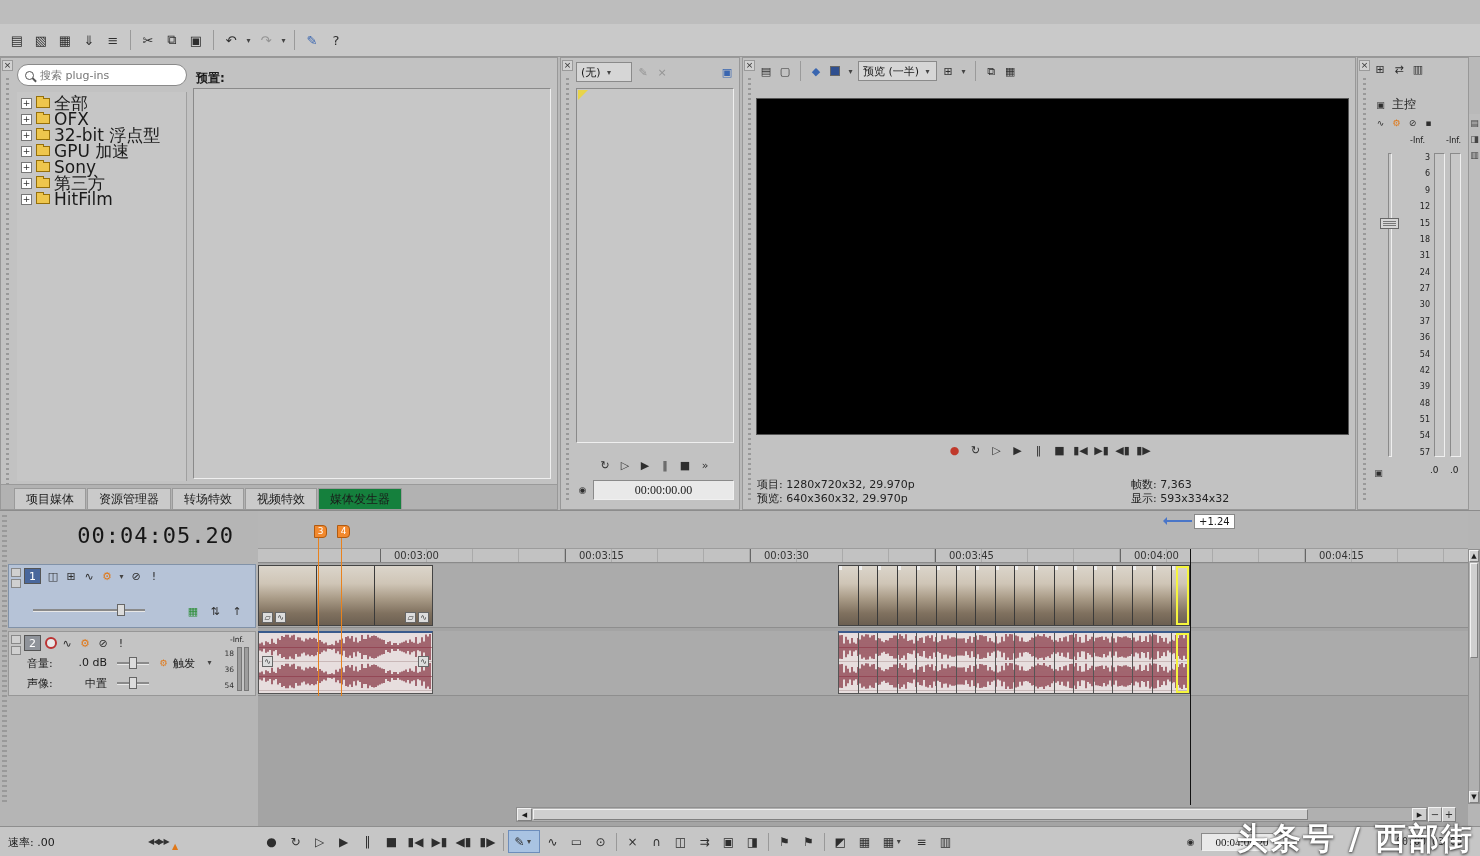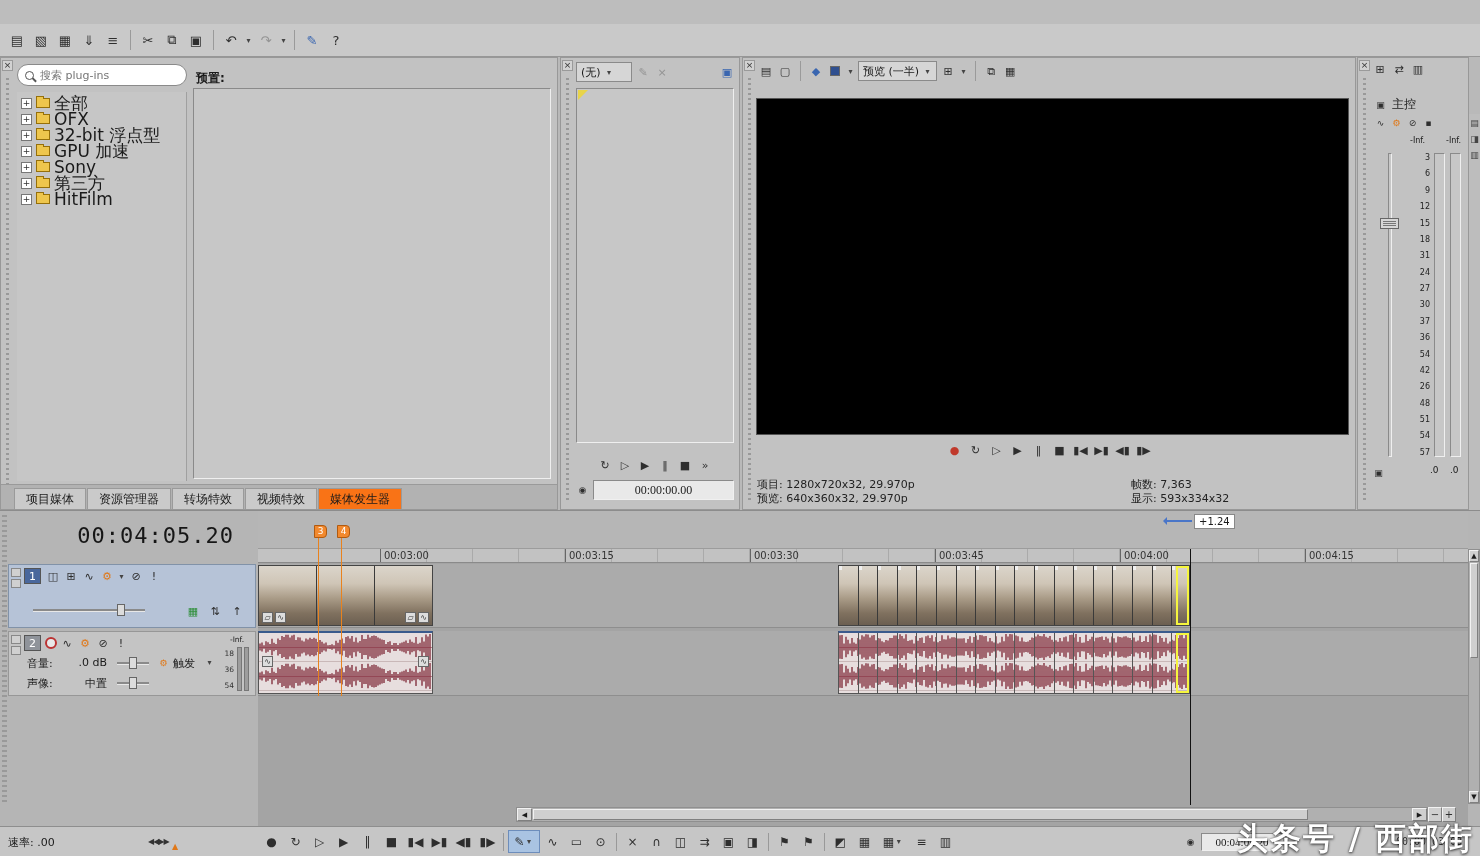--- a/index.html
+++ b/index.html
@@ -37,21 +37,21 @@
 .tree{position:absolute;left:16px;top:34px;width:170px;bottom:28px;background:#c6c6c6;border-right:1px solid #a0a0a0;padding-top:3px}
 .trow{display:flex;align-items:center;height:16px;gap:4px;padding-left:4px}
 .exp{width:11px;height:11px;flex:0 0 11px;background:#fff;border:1px solid #777;font-size:9px;line-height:9px;text-align:center;color:#333}
 .folder{width:14px;height:10px;flex:0 0 14px;background:#eec64d;border:1px solid #96700a;position:relative}
 .folder::before{content:"";position:absolute;left:-1px;top:-3px;width:6px;height:2px;background:#eec64d;border:1px solid #96700a;border-bottom:none}
 .trow .lbl{font-size:17px}
 .presets-label{position:absolute;left:195px;top:12px;font-size:12px;font-weight:bold}
 .presets-box{position:absolute;left:192px;top:30px;right:6px;bottom:30px}
 .tabsbar{position:absolute;left:0;right:0;bottom:0;height:25px;background:#b2b2b2;border-top:1px solid #9a9a9a;display:flex;align-items:flex-end;padding-left:13px;gap:1px}
 .tab{height:21px;padding:0 11px;background:#cacaca;border:1px solid #9a9a9a;border-bottom:none;font-size:12px;display:flex;align-items:center}
-.tab.active{background:#f97316}
+.tab.active{background:#15803d}
 
 .p-generator{left:560px;width:180px}
 .gen-head{position:absolute;left:15px;top:4px;right:4px;display:flex;align-items:center;gap:3px}
 .gen-dd{width:56px}
 .gen-content{position:absolute;left:15px;top:30px;right:5px;bottom:66px}
 .ytri{position:absolute;left:1px;top:1px;width:0;height:0;border-top:10px solid #e8d44a;border-right:10px solid transparent}
 .gen-transport{position:absolute;left:15px;right:5px;bottom:36px;display:flex;justify-content:center;gap:4px}
 .gen-tc{position:absolute;left:15px;right:5px;bottom:8px;height:22px;display:flex;align-items:center;gap:4px}
 .gen-tc .field{flex:1;height:20px;display:flex;align-items:center;justify-content:center;font-size:12px}
 
@@ -104,21 +104,21 @@
 .meterblk{position:absolute;right:4px;top:3px;bottom:3px;width:28px}
 .meterblk .inf{display:block;font-size:7.5px;text-align:center}
 .mmarks{position:absolute;left:0;top:12px;bottom:0;width:12px;display:flex;flex-direction:column;justify-content:space-between;align-items:flex-end;font-size:7.5px;color:#333;padding:2px 1px}
 .mbars{position:absolute;left:14px;top:12px;bottom:1px;width:12px;display:flex;gap:2px}
 .mbars i{flex:1;background:#9d9d9d;border:1px solid #777}
 
 .tlview{position:absolute;left:258px;top:0;right:12px;bottom:0;background:#a4a4a4;overflow:hidden}
 .mbarzone{position:absolute;top:0;left:0;right:0;height:38px;background:#b6b6b6;border-bottom:1px solid #9c9c9c}
 .ruler{position:absolute;top:38px;left:0;right:0;height:14px;background:#c2c2c2;border-bottom:1px solid #8a8a8a;display:flex}
 .rspacer{flex:0 0 122px}
-.rcell{flex:0 0 185px;border-left:1px solid #666;padding-left:3px;font-size:10px;line-height:13px;color:#333;background:repeating-linear-gradient(90deg,transparent 0 45px,#aaa 45px 46px)}
+.rcell{flex:0 0 185px;border-left:1px solid #666;padding-left:13px;font-size:10px;line-height:13px;color:#333;background:repeating-linear-gradient(90deg,transparent 0 45px,#aaa 45px 46px)}
 .lane{position:absolute;left:0;right:0;background:#ababab;border-bottom:1px solid #8e8e8e}
 .lane1{top:53px;height:64px}
 .lane2{top:120px;height:65px}
 .vclip{position:absolute;top:1px;height:61px;border:1px solid #444;background:linear-gradient(180deg,#dbd5cb 0%,#cfc5b6 30%,#a99b87 55%,#80715f 80%,#6b5f51 100%)}
 .vclip .seps{position:absolute;inset:0;background:repeating-linear-gradient(90deg,transparent 0 57px,#3a3a3a 57px 58px)}
 .vclip.c2 .seps{background:repeating-linear-gradient(90deg,transparent 0 18.6px,#3a3a3a 18.6px 19.6px)}
 .vclip.c2 .notches{position:absolute;top:0;left:0;right:0;height:4px;background:repeating-linear-gradient(90deg,#f0f0f0 0 3px,transparent 3px 19.6px)}
 .clip-ico{position:absolute;bottom:2px;width:11px;height:11px;background:#ddd;border:1px solid #666;font-size:8px;line-height:9px;text-align:center;color:#333}
 .aclip{position:absolute;top:0;height:63px;border:1px solid #555;border-top:2px solid #3a5a8c;background:#e7dede}
 .ach{position:relative;height:29px;border-bottom:1px solid #c9b8b8;overflow:hidden}
@@ -363,21 +363,21 @@
           <span>15</span>
           <span>18</span>
           <span>31</span>
           <span>24</span>
           <span>27</span>
           <span>30</span>
           <span>37</span>
           <span>36</span>
           <span>54</span>
           <span>42</span>
-          <span>26</span>
+          <span>39</span>
           <span>48</span>
           <span>51</span>
           <span>54</span>
           <span>57</span>
         </div>
       <div class="mbar l inset"></div>
       <div class="mbar r inset"></div>
       <span class="mix-val-l">.0</span>
       <span class="mix-val-r">.0</span>
       <span class="ib xs mix-lock">▣</span>

